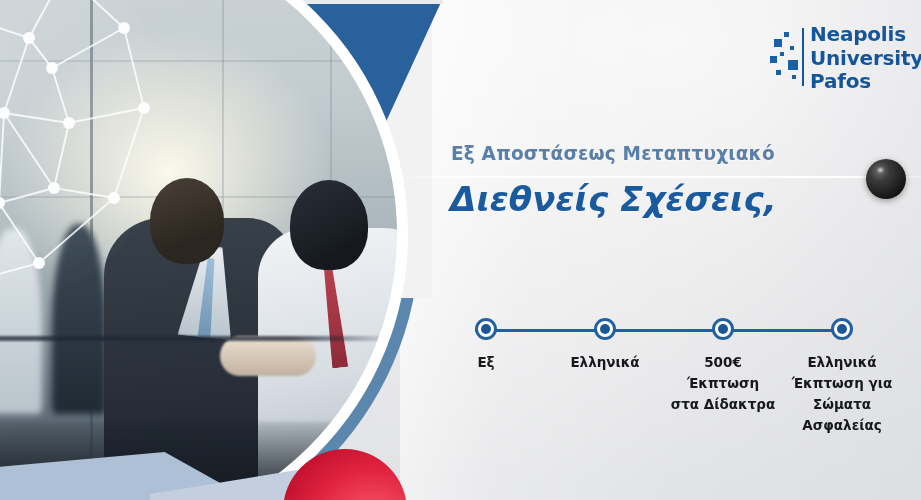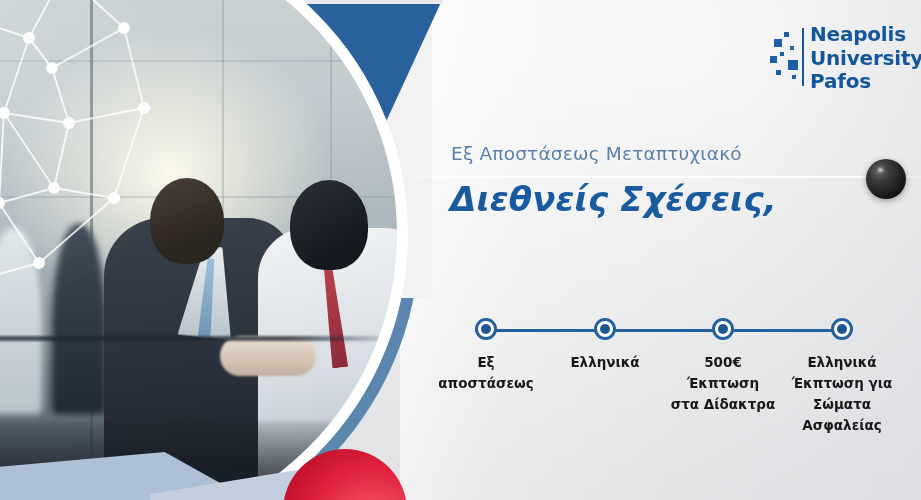--- a/index.html
+++ b/index.html
@@ -152,21 +152,21 @@
   }
   .sphere-red{
     position:absolute;left:283px;top:449px;width:124px;height:124px;border-radius:50%;
     background:radial-gradient(circle at 72% 66%, #ff8f99 0%, #f0435a 26%, #e0223f 52%, #c4122e 78%, #9d0d25 100%);
   }
 
   
   .content{position:absolute;left:448px;top:0;width:470px;height:500px;}
   .eyebrow{
     position:absolute;left:3px;top:143px;
-    font-size:18.5px;font-weight:normal;color:#5a7fa8;letter-spacing:.2px;
+    font-size:18.5px;font-weight:bold;color:#5a7fa8;letter-spacing:.2px;
     text-shadow:0 1px 0 rgba(255,255,255,.7);
     text-align:right;
   }
   .title{
     position:absolute;left:2px;top:180px;width:450px;
     font-size:34px;font-weight:bold;color:#1a5a9e;line-height:1.16;
     letter-spacing:.1px;text-shadow:0 1px 0 rgba(255,255,255,.55);font-style:italic;
   }
 
   
@@ -348,21 +348,20 @@
           <i></i>
         </div>
       <div class="tl-dot" style="left:383px;">
           <i></i>
         </div>
     </div>
 
     <div class="features">
       <div class="feat" style="left:-27px;top:0;">
         <div>Εξ</div>
-        <div>αποστάσεως</div>
       </div>
       <div class="feat" style="left:92px;top:0;">
         <div>Ελληνικά</div>
       </div>
       <div class="feat" style="left:210px;top:0;">
         <div>500€</div>
         <div>Έκπτωση</div>
         <div>στα Δίδακτρα</div>
       </div>
       <div class="feat" style="left:329px;top:0;">

